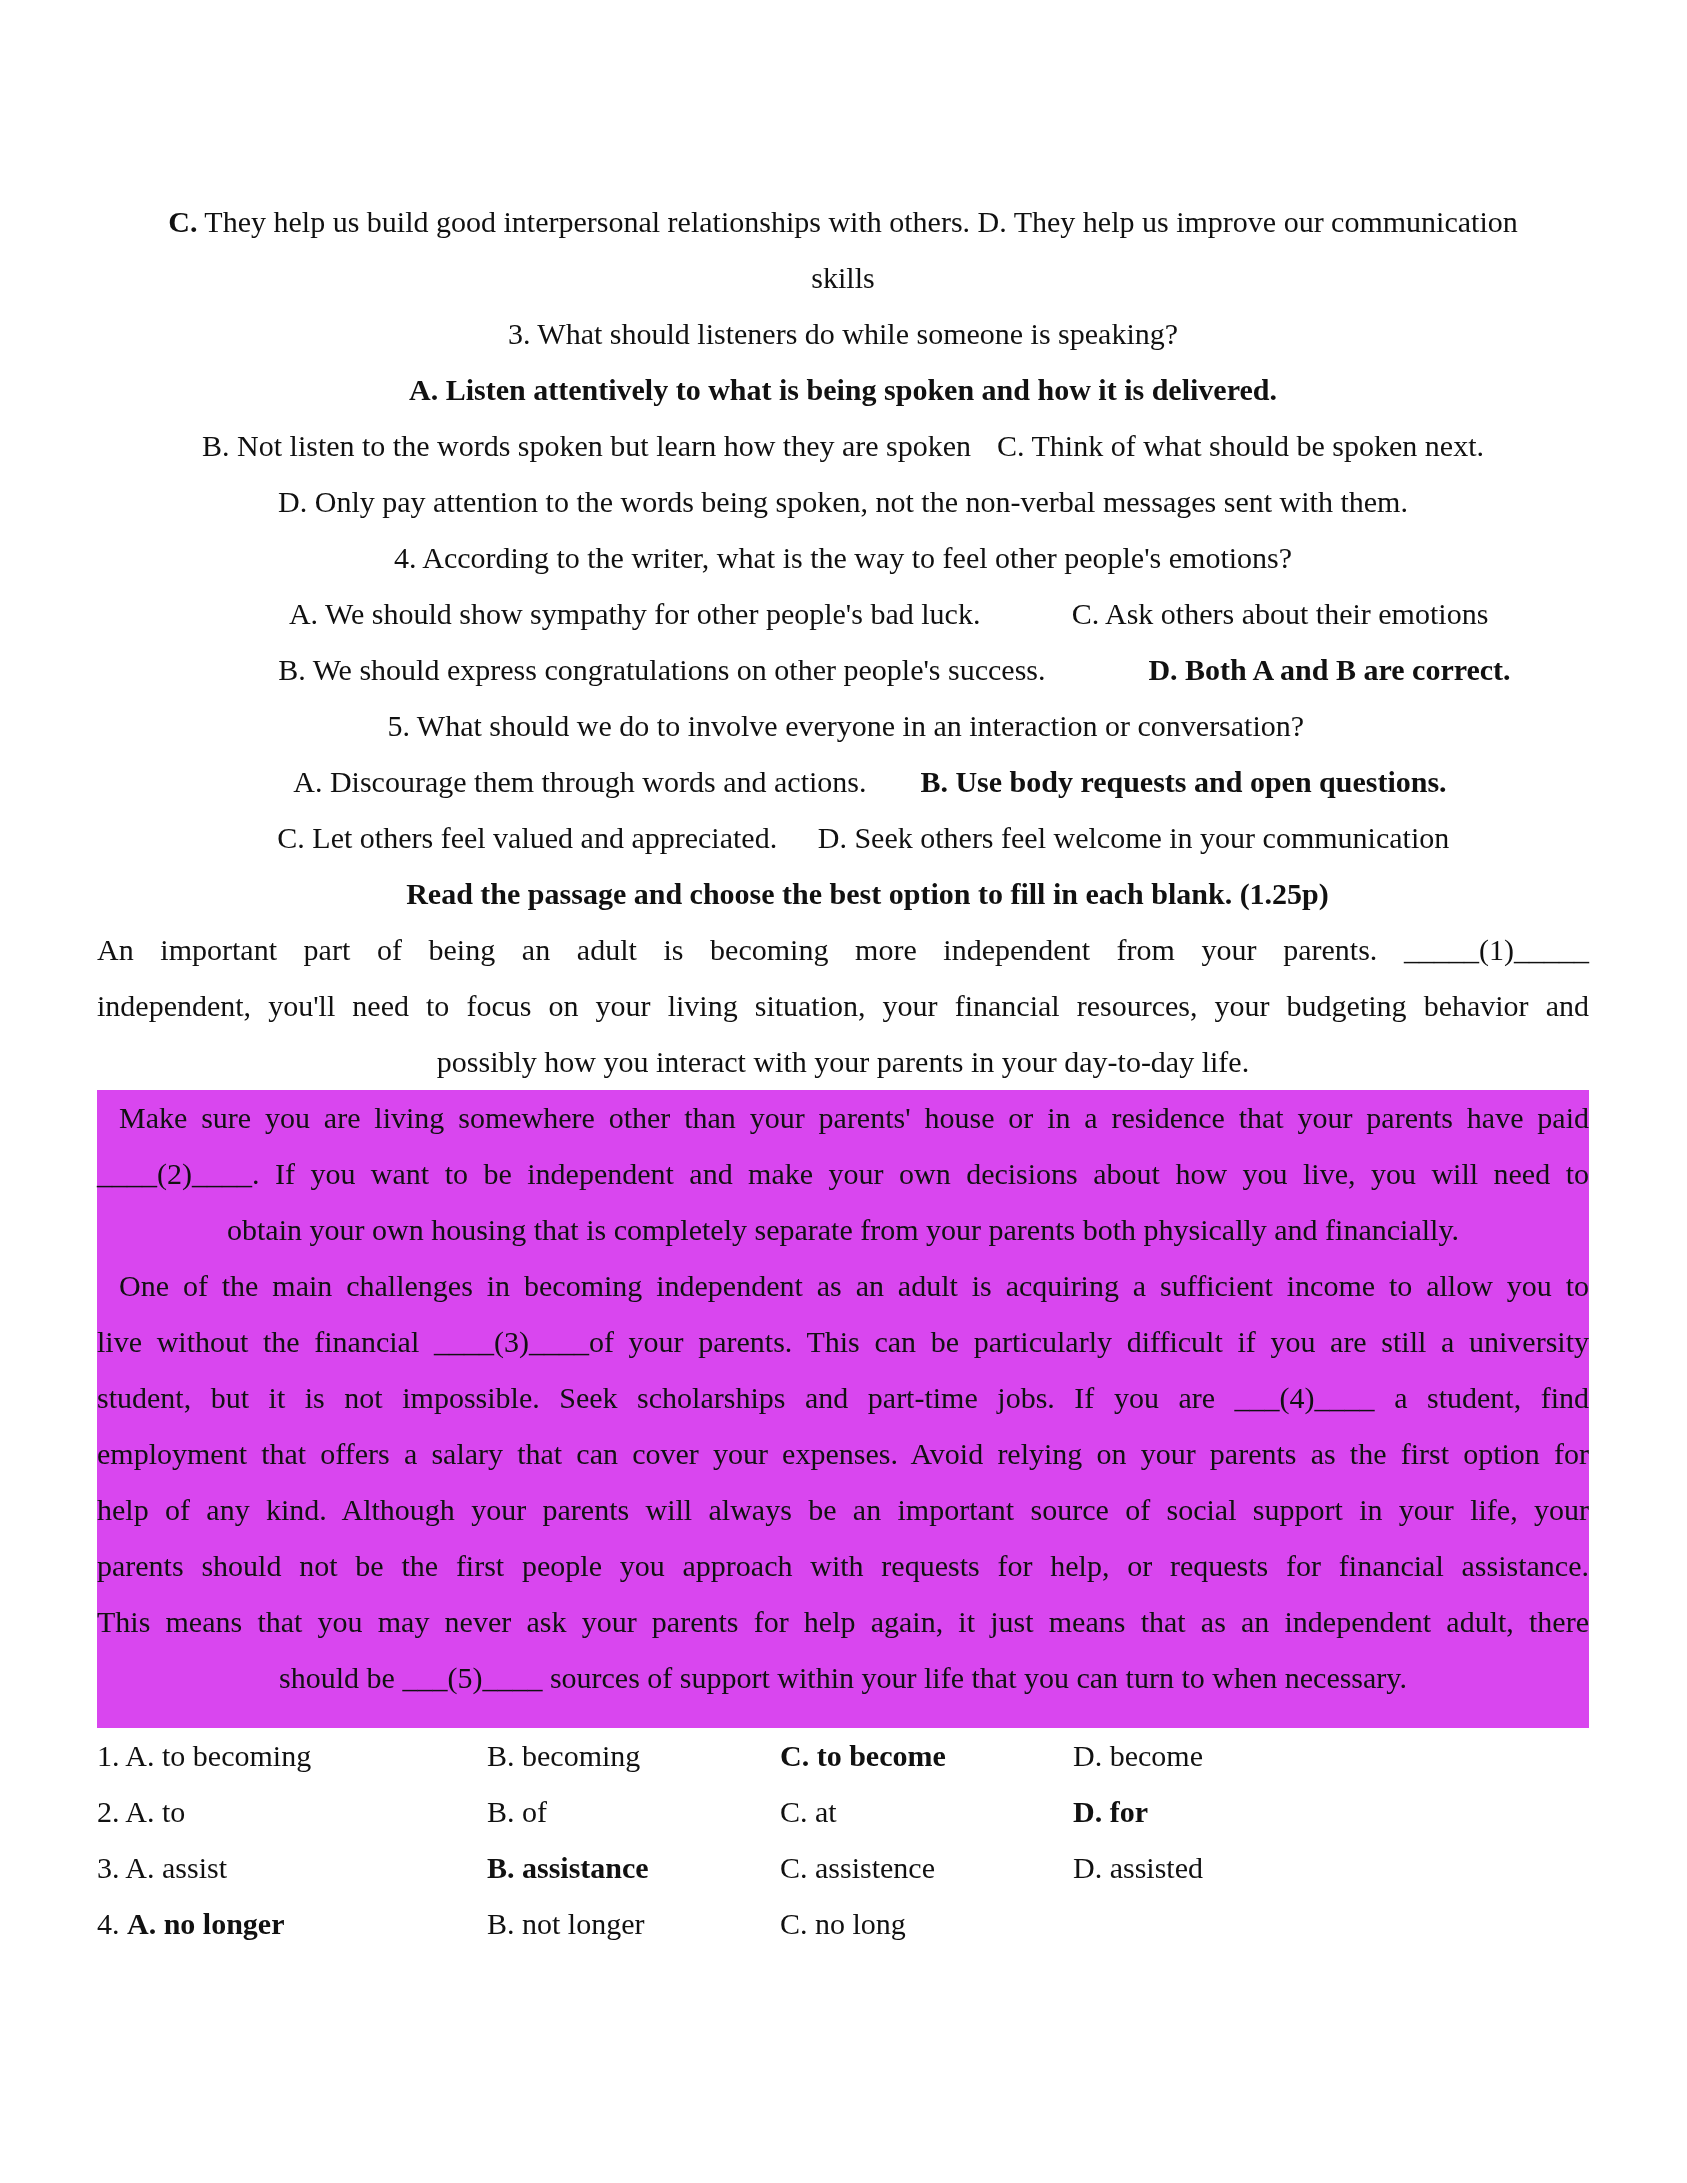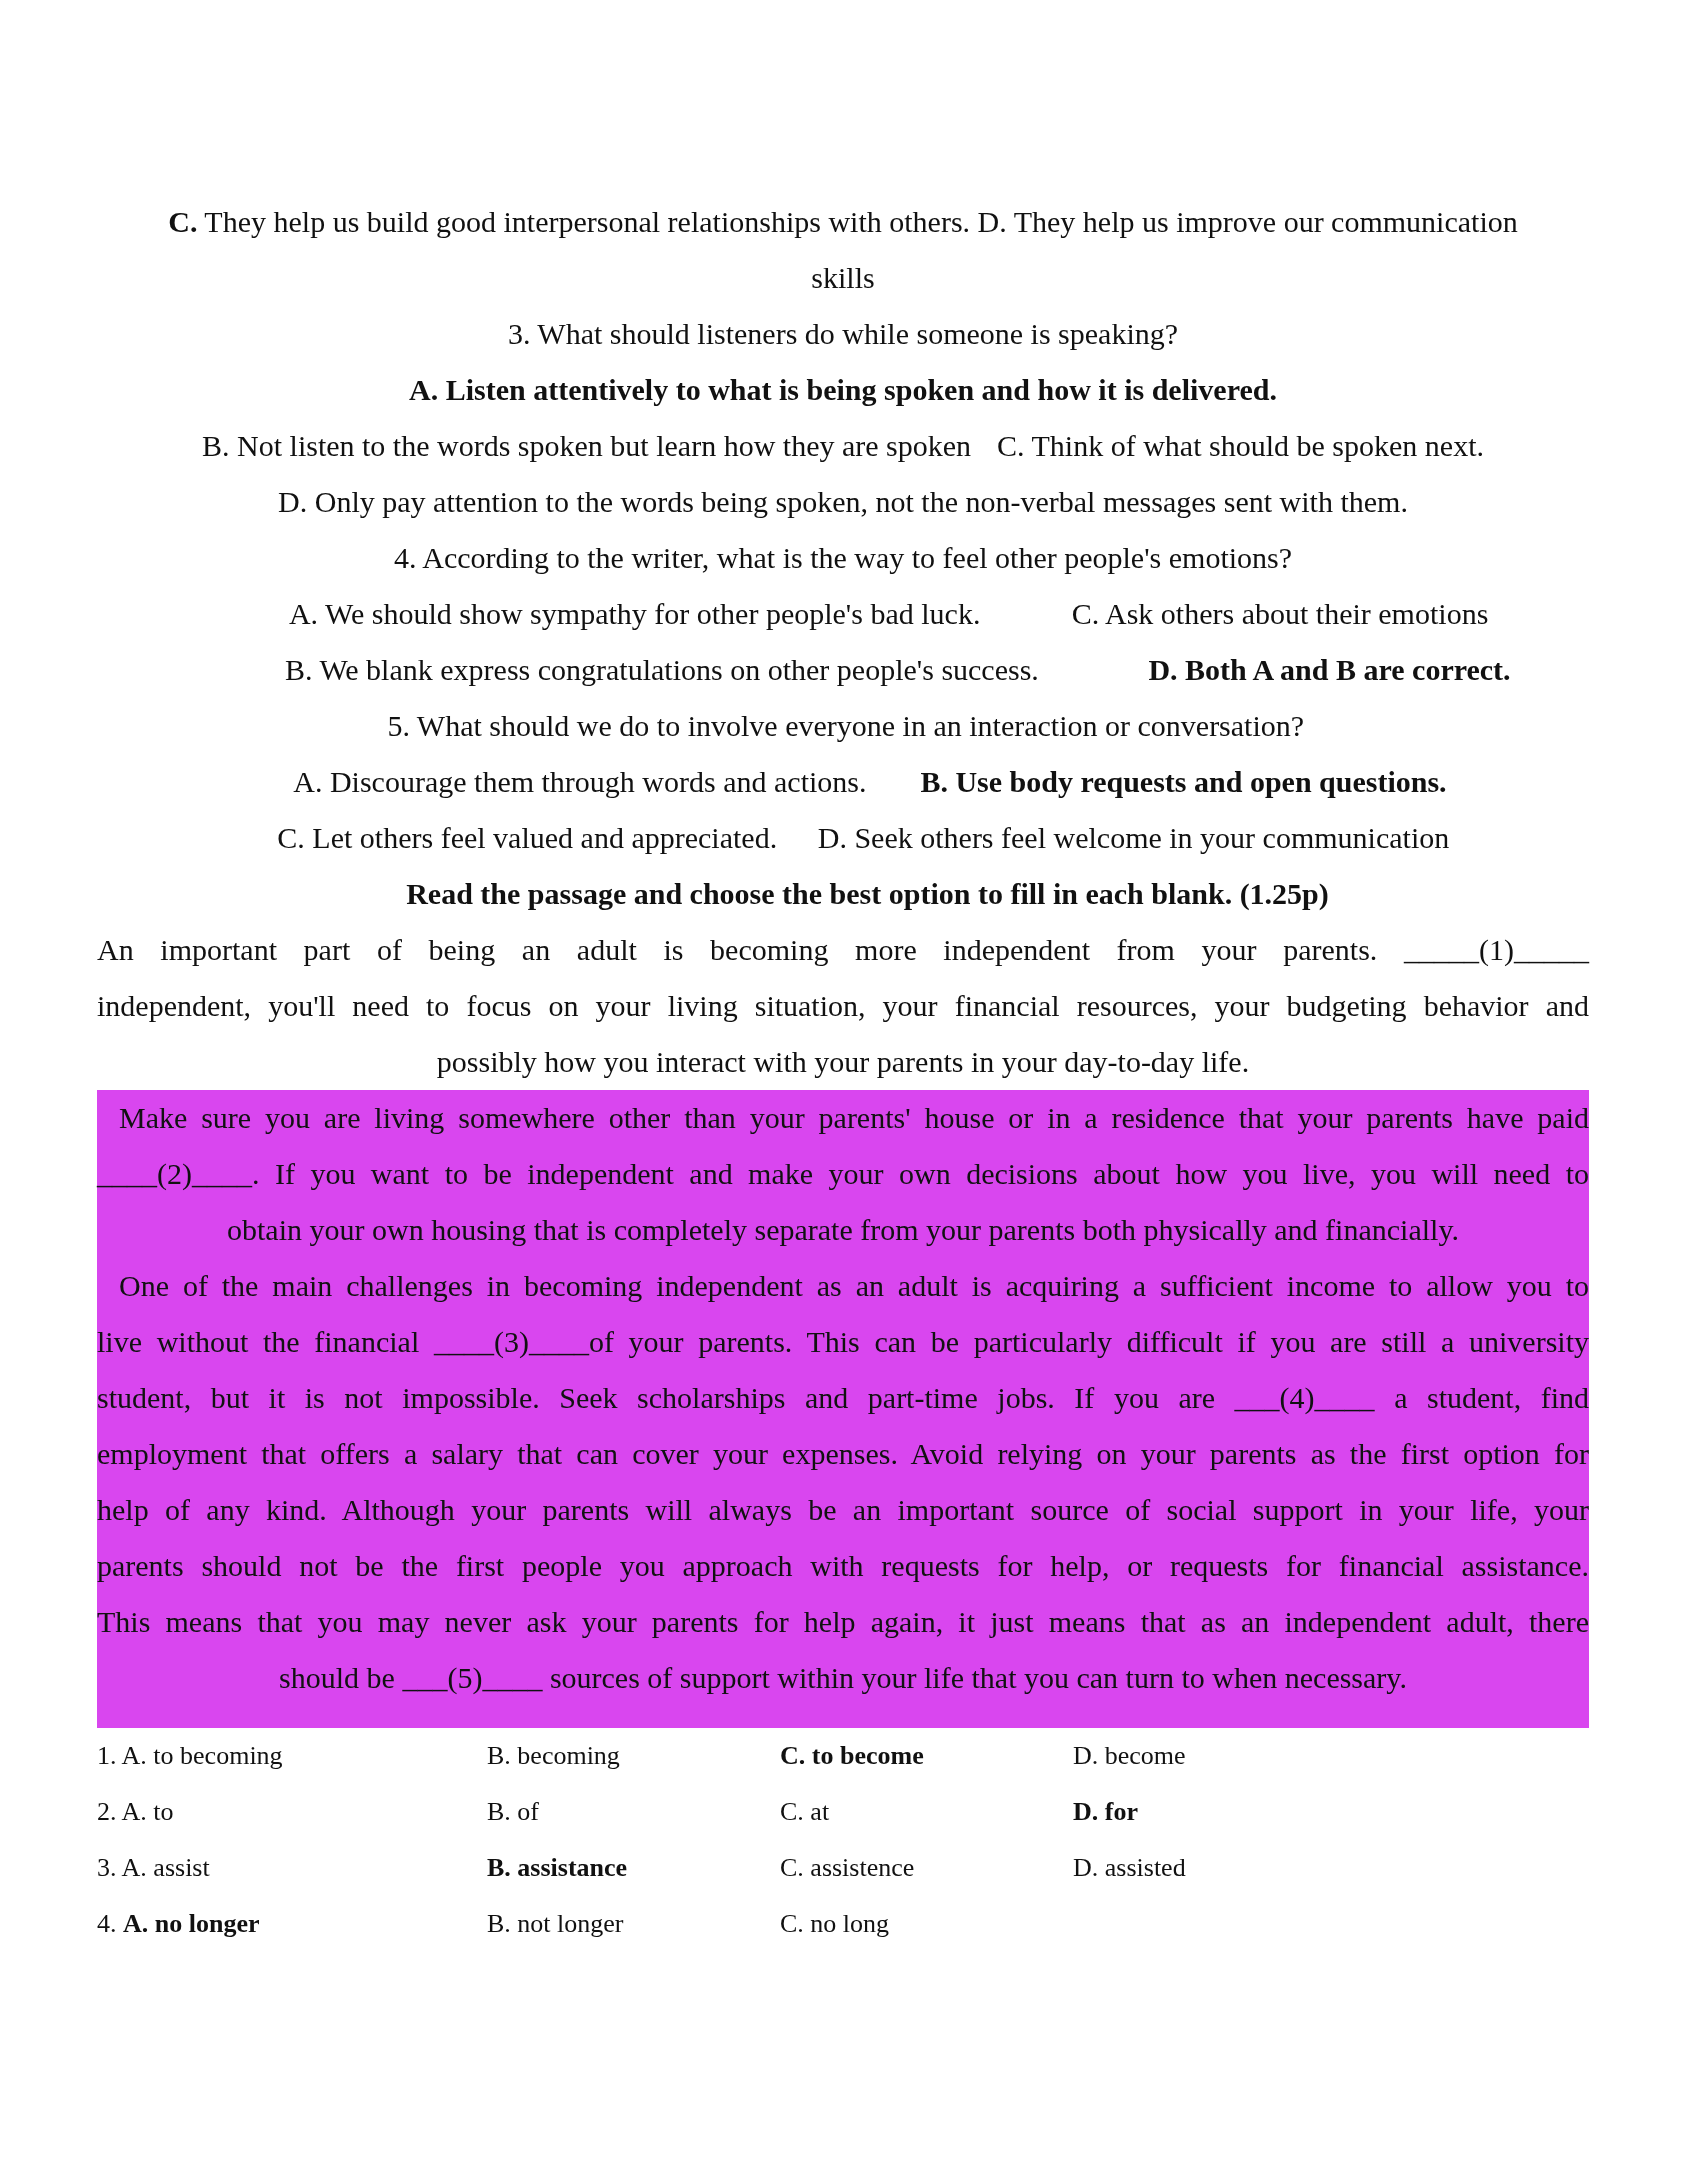--- a/index.html
+++ b/index.html
@@ -17,21 +17,21 @@
   .b { font-weight: bold; }
   .just { text-align: justify; text-align-last: justify; white-space: normal; }
   .indent { padding-left: 22px; }
   .indent2 { padding-left: 49px; }
   .passage {
     background: #f8f8f8;
     margin-left: 0; width: 1492px;
     padding-bottom: 22px;
   }
   .opts { margin-top: 0; }
-  .opt-row { display: flex; font-size: 26px; line-height: 56px; height: 56px; }
+  .opt-row { display: flex; font-size: 30px; line-height: 56px; height: 56px; }
   .opt-row .c0 { width: 390px; }
   .opt-row .c1 { width: 293px; }
   .opt-row .c2 { width: 293px; }
   .opt-row .c3 { width: 293px; }
   .sp { display: inline-block; }
 </style>
 </head>
 <body style="color: rgb(17, 17, 17); background: rgb(255, 255, 255);">
 
 <div class="page">
@@ -46,21 +46,21 @@
   <div class="line">
     <span>B. Not listen to the words spoken but learn how they are spoken</span><span class="sp" style="width:26px"></span><span>C. Think of what should be spoken next.</span>
   </div>
   <div class="line">D. Only pay attention to the words being spoken, not the non-verbal messages sent with them.</div>
 
   <div class="line">4. According to the writer, what is the way to feel other people's emotions?</div>
   <div class="line">
     <span class="sp" style="width:874px">A. We should show sympathy for other people's bad luck.</span><span>C. Ask others about their emotions</span>
   </div>
   <div class="line">
-    <span class="sp" style="width:973px">B. We blank express congratulations on other people's success.</span><span class="b">D. Both A and B are correct.</span>
+    <span class="sp" style="width:973px">B. We should express congratulations on other people's success.</span><span class="b">D. Both A and B are correct.</span>
   </div>
 
   <div class="line" style="padding-left:5.5px">5. What should we do to involve everyone in an interaction or conversation?</div>
   <div class="line">
     <span class="sp" style="width:681px">A. Discourage them through words and actions.</span><span class="b">B. Use body requests and open questions.</span>
   </div>
   <div class="line">
     <span class="sp" style="width:581px">C. Let others feel valued and appreciated.</span><span>D. Seek others feel welcome in your communication</span>
   </div>
 

